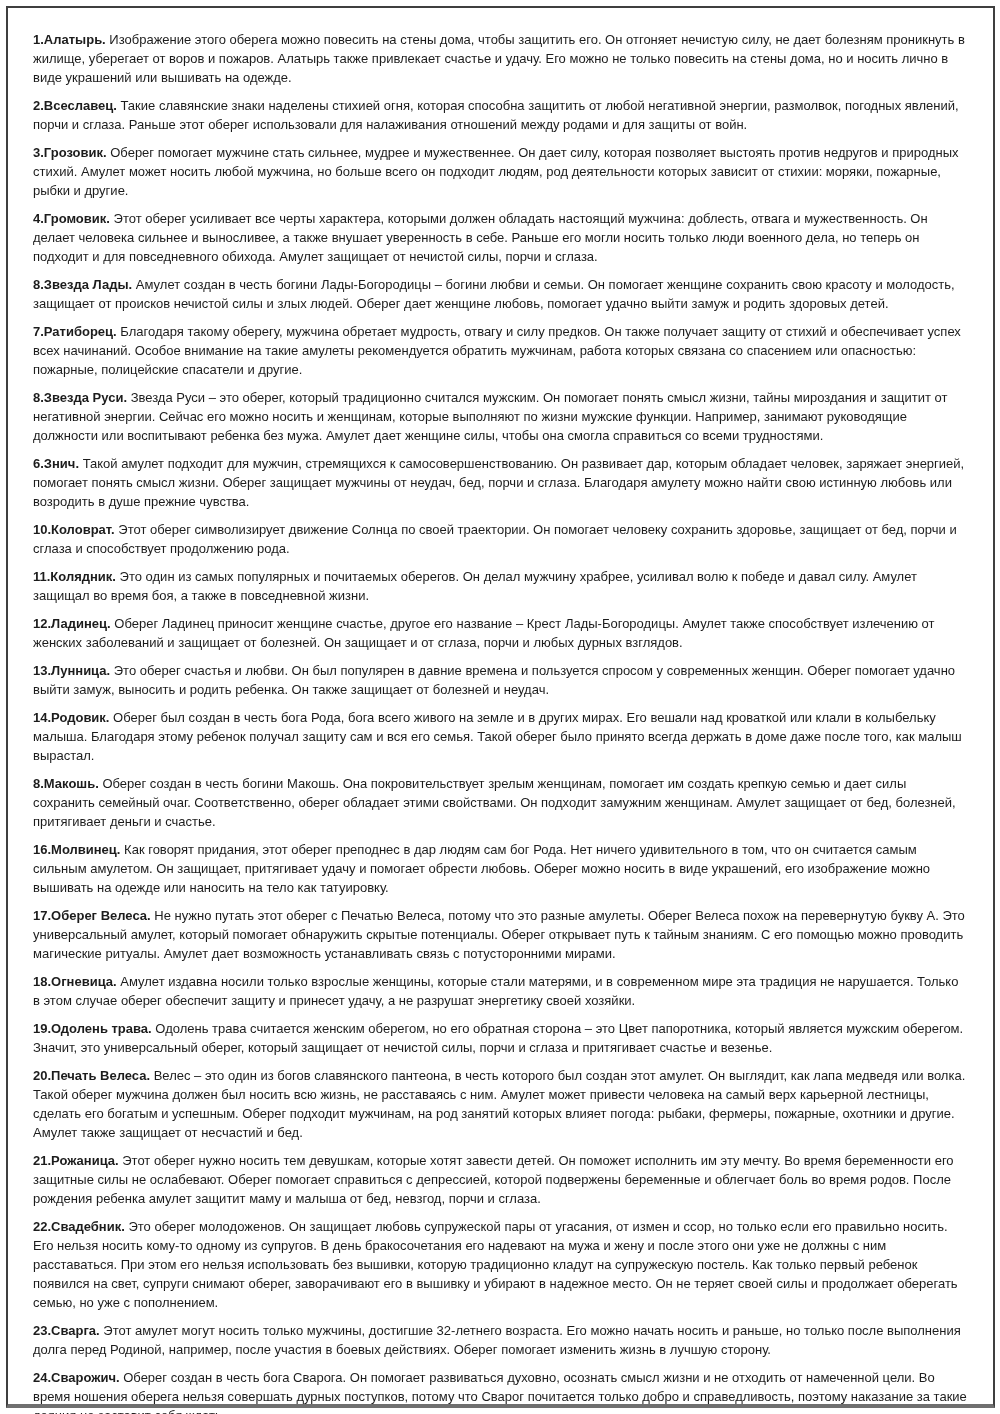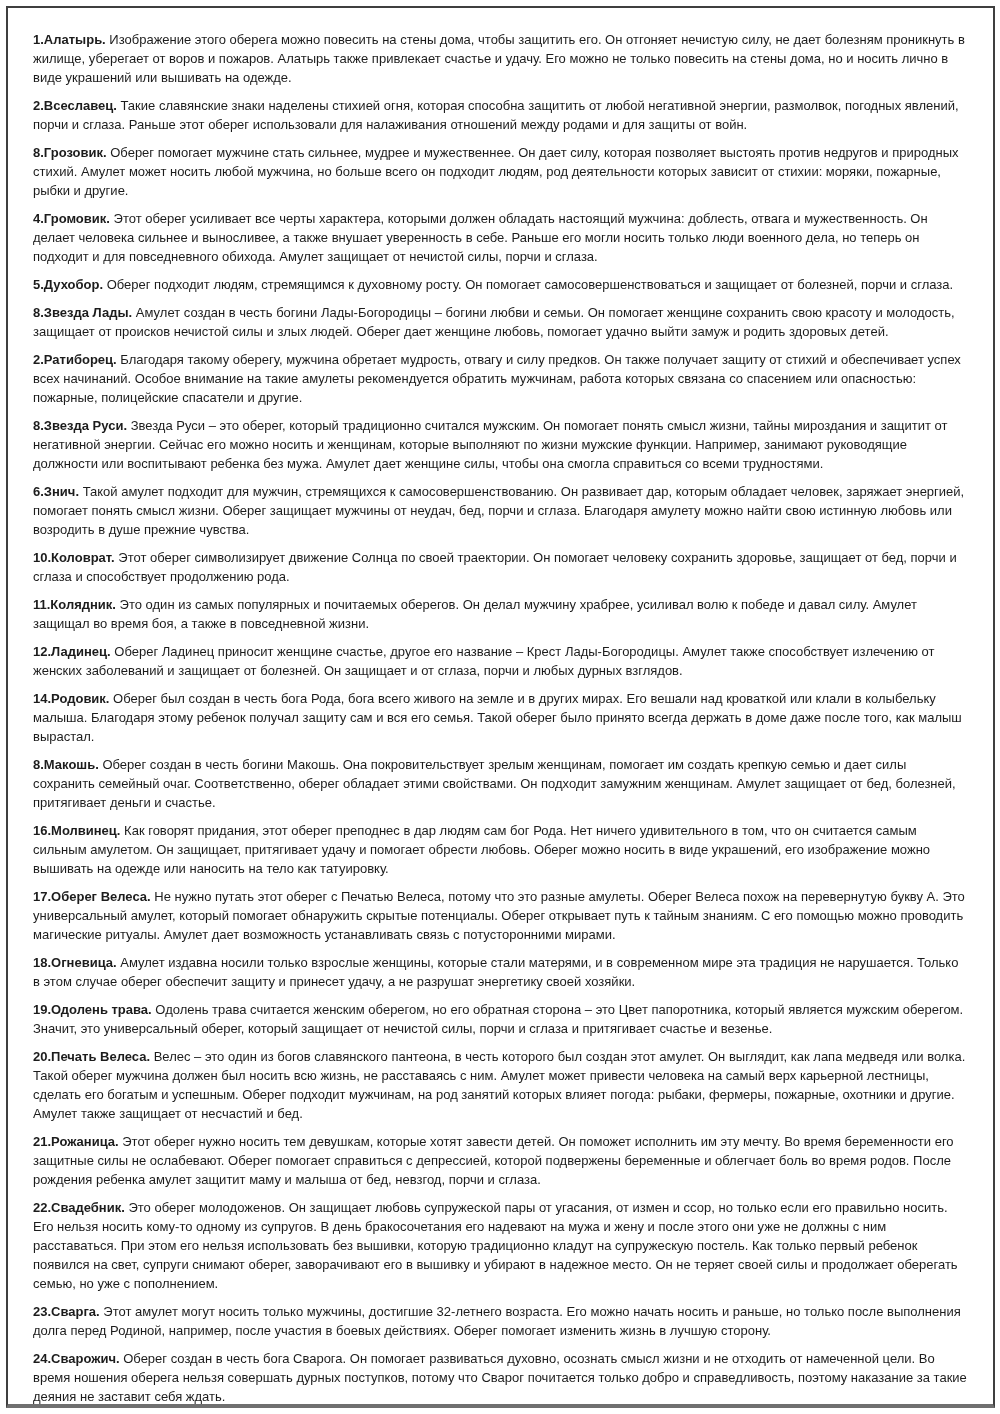--- a/index.html
+++ b/index.html
@@ -37,40 +37,40 @@
 </head>
 <body>
 
 <div class="page">
   <div class="frame"></div>
   <div class="content" id="list-root">
   <p class="item"><b>1.Алатырь.</b> <span>Изображение этого оберега можно повесить на стены дома, чтобы защитить его. Он отгоняет нечистую силу, не дает болезням проникнуть в жилище, уберегает от воров и пожаров. Алатырь также привлекает счастье и удачу. Его можно не только повесить на стены дома, но и носить лично в виде украшений или вышивать на одежде.</span></p>
 
   <p class="item"><b>2.Всеславец.</b> <span>Такие славянские знаки наделены стихией огня, которая способна защитить от любой негативной энергии, размолвок, погодных явлений, порчи и сглаза. Раньше этот оберег использовали для налаживания отношений между родами и для защиты от войн.</span></p>
 
-  <p class="item"><b>8.Грозовик.</b> <span>Оберег помогает мужчине стать сильнее, мудрее и мужественнее. Он дает силу, которая позволяет выстоять против недругов и природных стихий. Амулет может носить любой мужчина, но больше всего он подходит людям, род деятельности которых зависит от стихии: моряки, пожарные, рыбки и другие.</span></p>
+  <p class="item"><b>3.Грозовик.</b> <span>Оберег помогает мужчине стать сильнее, мудрее и мужественнее. Он дает силу, которая позволяет выстоять против недругов и природных стихий. Амулет может носить любой мужчина, но больше всего он подходит людям, род деятельности которых зависит от стихии: моряки, пожарные, рыбки и другие.</span></p>
 
   <p class="item"><b>4.Громовик.</b> <span>Этот оберег усиливает все черты характера, которыми должен обладать настоящий мужчина: доблесть, отвага и мужественность. Он делает человека сильнее и выносливее, а также внушает уверенность в себе. Раньше его могли носить только люди военного дела, но теперь он подходит и для повседневного обихода. Амулет защищает от нечистой силы, порчи и сглаза.</span></p>
 
-  <p class="item"><b>5.Духобор.</b> <span>Оберег подходит людям, стремящимся к духовному росту. Он помогает самосовершенствоваться и защищает от болезней, порчи и сглаза.</span></p>
 
   <p class="item"><b>8.Звезда Лады.</b> <span>Амулет создан в честь богини Лады-Богородицы – богини любви и семьи. Он помогает женщине сохранить свою красоту и молодость, защищает от происков нечистой силы и злых людей. Оберег дает женщине любовь, помогает удачно выйти замуж и родить здоровых детей.</span></p>
 
-  <p class="item"><b>2.Ратиборец.</b> <span>Благодаря такому оберегу, мужчина обретает мудрость, отвагу и силу предков. Он также получает защиту от стихий и обеспечивает успех всех начинаний. Особое внимание на такие амулеты рекомендуется обратить мужчинам, работа которых связана со спасением или опасностью: пожарные, полицейские спасатели и другие.</span></p>
+  <p class="item"><b>7.Ратиборец.</b> <span>Благодаря такому оберегу, мужчина обретает мудрость, отвагу и силу предков. Он также получает защиту от стихий и обеспечивает успех всех начинаний. Особое внимание на такие амулеты рекомендуется обратить мужчинам, работа которых связана со спасением или опасностью: пожарные, полицейские спасатели и другие.</span></p>
 
   <p class="item"><b>8.Звезда Руси.</b> <span>Звезда Руси – это оберег, который традиционно считался мужским. Он помогает понять смысл жизни, тайны мироздания и защитит от негативной энергии. Сейчас его можно носить и женщинам, которые выполняют по жизни мужские функции. Например, занимают руководящие должности или воспитывают ребенка без мужа. Амулет дает женщине силы, чтобы она смогла справиться со всеми трудностями.</span></p>
 
   <p class="item"><b>6.Знич.</b> <span>Такой амулет подходит для мужчин, стремящихся к самосовершенствованию. Он развивает дар, которым обладает человек, заряжает энергией, помогает понять смысл жизни. Оберег защищает мужчины от неудач, бед, порчи и сглаза. Благодаря амулету можно найти свою истинную любовь или возродить в душе прежние чувства.</span></p>
 
   <p class="item"><b>10.Коловрат.</b> <span>Этот оберег символизирует движение Солнца по своей траектории. Он помогает человеку сохранить здоровье, защищает от бед, порчи и сглаза и способствует продолжению рода.</span></p>
 
   <p class="item"><b>11.Колядник.</b> <span>Это один из самых популярных и почитаемых оберегов. Он делал мужчину храбрее, усиливал волю к победе и давал силу. Амулет защищал во время боя, а также в повседневной жизни.</span></p>
 
   <p class="item"><b>12.Ладинец.</b> <span>Оберег Ладинец приносит женщине счастье, другое его название – Крест Лады-Богородицы. Амулет также способствует излечению от женских заболеваний и защищает от болезней. Он защищает и от сглаза, порчи и любых дурных взглядов.</span></p>
 
+  <p class="item"><b>13.Лунница.</b> <span>Это оберег счастья и любви. Он был популярен в давние времена и пользуется спросом у современных женщин. Оберег помогает удачно выйти замуж, выносить и родить ребенка. Он также защищает от болезней и неудач.</span></p>
 
   <p class="item"><b>14.Родовик.</b> <span>Оберег был создан в честь бога Рода, бога всего живого на земле и в других мирах. Его вешали над кроваткой или клали в колыбельку малыша. Благодаря этому ребенок получал защиту сам и вся его семья. Такой оберег было принято всегда держать в доме даже после того, как малыш вырастал.</span></p>
 
   <p class="item"><b>8.Макошь.</b> <span>Оберег создан в честь богини Макошь. Она покровительствует зрелым женщинам, помогает им создать крепкую семью и дает силы сохранить семейный очаг. Соответственно, оберег обладает этими свойствами. Он подходит замужним женщинам. Амулет защищает от бед, болезней, притягивает деньги и счастье.</span></p>
 
   <p class="item"><b>16.Молвинец.</b> <span>Как говорят придания, этот оберег преподнес в дар людям сам бог Рода. Нет ничего удивительного в том, что он считается самым сильным амулетом. Он защищает, притягивает удачу и помогает обрести любовь. Оберег можно носить в виде украшений, его изображение можно вышивать на одежде или наносить на тело как татуировку.</span></p>
 
   <p class="item"><b>17.Оберег Велеса.</b> <span>Не нужно путать этот оберег с Печатью Велеса, потому что это разные амулеты. Оберег Велеса похож на перевернутую букву А. Это универсальный амулет, который помогает обнаружить скрытые потенциалы. Оберег открывает путь к тайным знаниям. С его помощью можно проводить магические ритуалы. Амулет дает возможность устанавливать связь с потусторонними мирами.</span></p>
 
   <p class="item"><b>18.Огневица.</b> <span>Амулет издавна носили только взрослые женщины, которые стали матерями, и в современном мире эта традиция не нарушается. Только в этом случае оберег обеспечит защиту и принесет удачу, а не разрушат энергетику своей хозяйки.</span></p>

